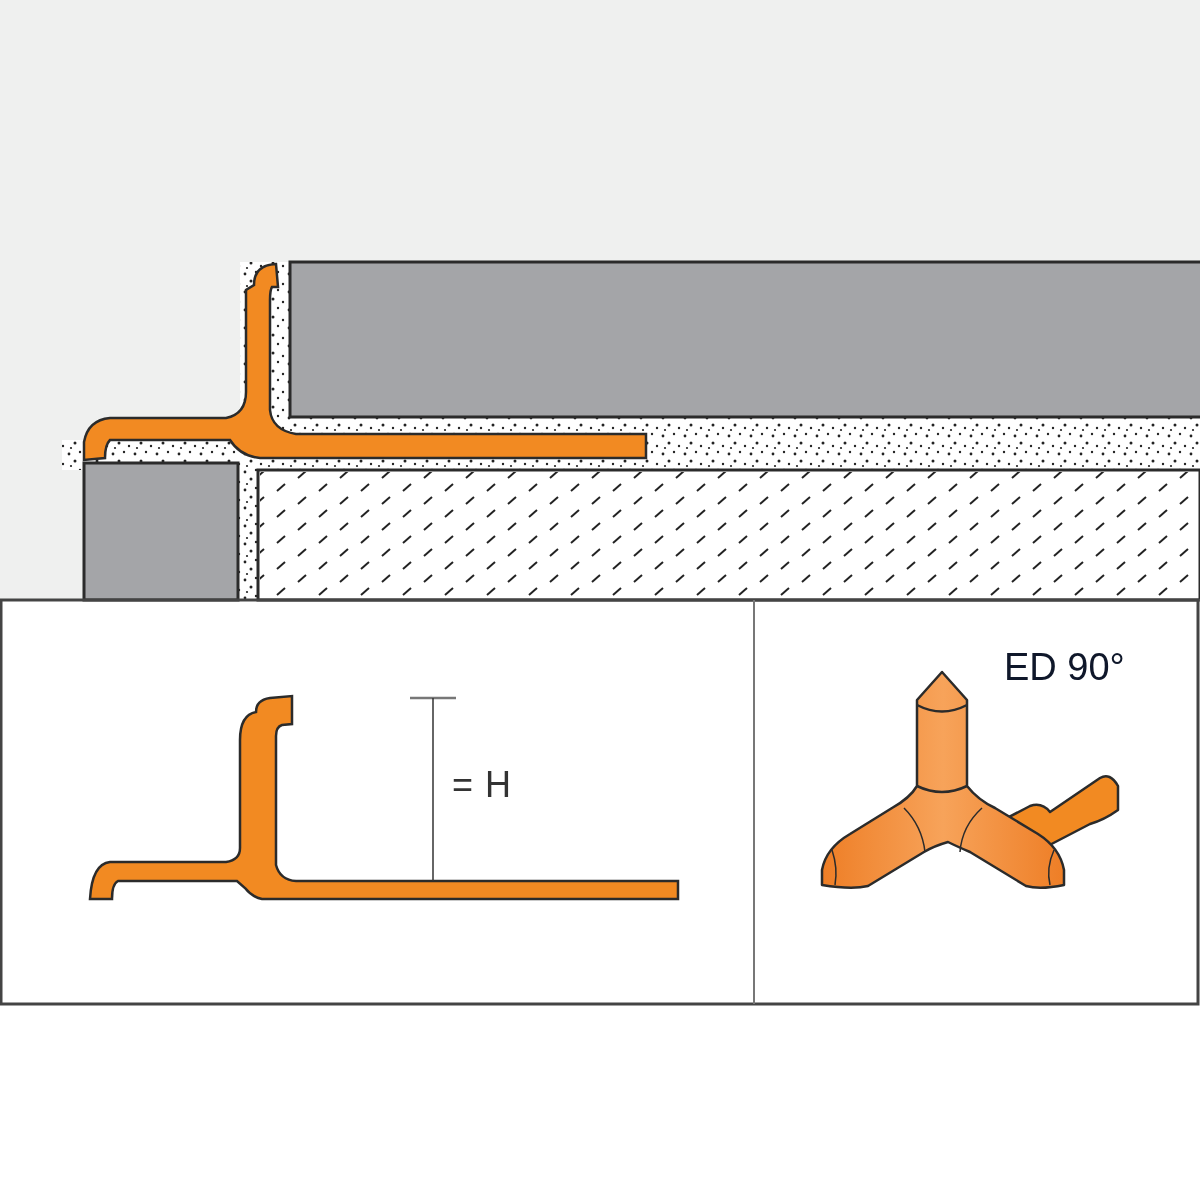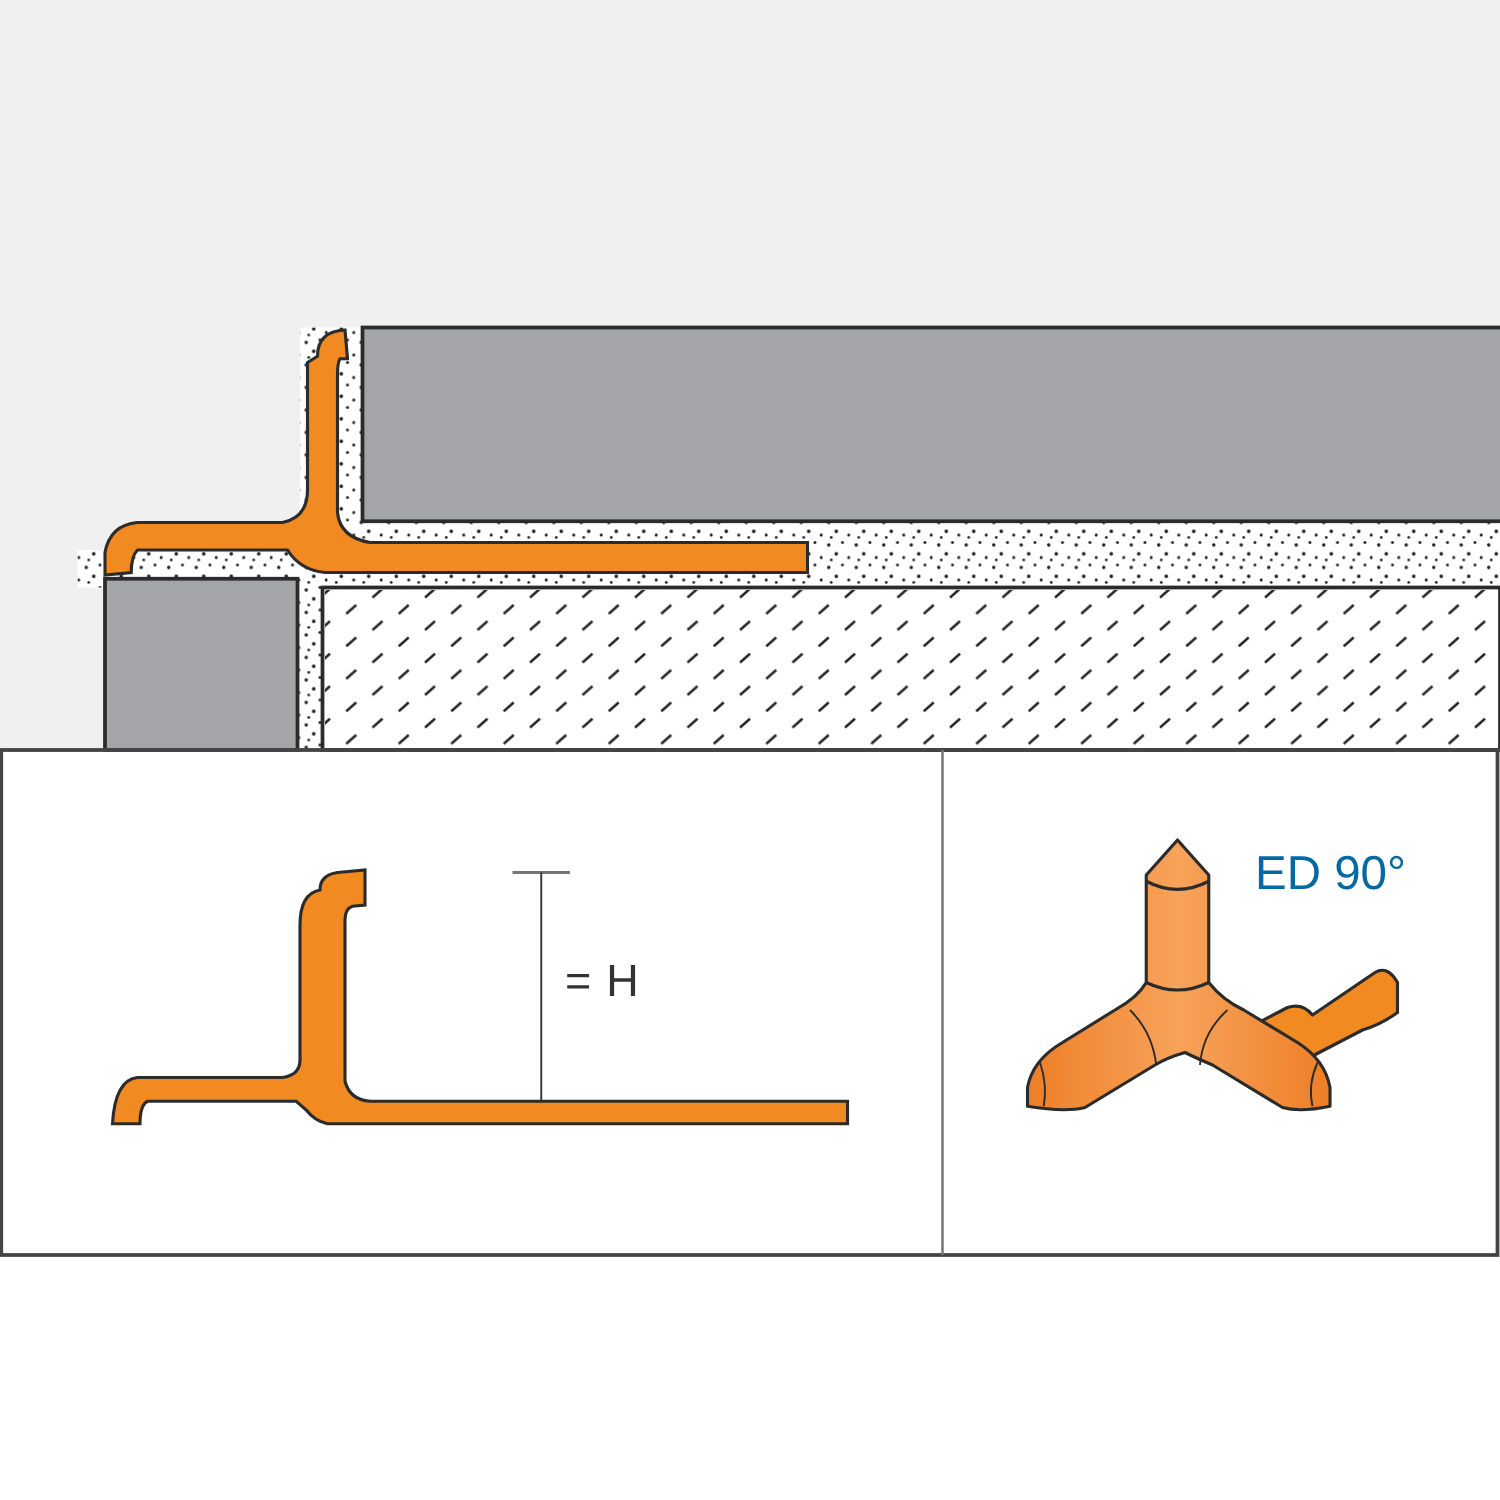--- a/index.html
+++ b/index.html
@@ -1,20 +1,20 @@
 <!DOCTYPE html>
 <html><head>
 <meta charset="utf-8">
 <style>
   html, body { margin: 0; padding: 0; }
   body { width: 1200px; height: 1200px; background: #ffffff; position: relative; overflow: hidden; font-family: "Liberation Sans", sans-serif; }
   .top-bg { position: absolute; left: 0; top: 0; width: 1200px; height: 600px; background: #eff0ef; }
   svg { position: absolute; left: 0; top: 0; }
   .label-h { position: absolute; left: 452px; top: 764px; font-size: 36px; color: #333; letter-spacing: 1px; }
-  .label-ed { position: absolute; left: 1004px; top: 678px; font-size: 38px; color: #0369a1; }
+  .label-ed { position: absolute; left: 1004px; top: 646px; font-size: 38px; color: #0f172a; }
 </style>
 </head>
 <body>
 
 <div class="top-bg"></div>
 
 <svg width="1200" height="1200" viewBox="0 0 1200 1200">
   <defs>
     <pattern id="dots" width="22" height="18" patternUnits="userSpaceOnUse">
       <circle cx="3" cy="4" r="1.4" fill="#222"></circle>

